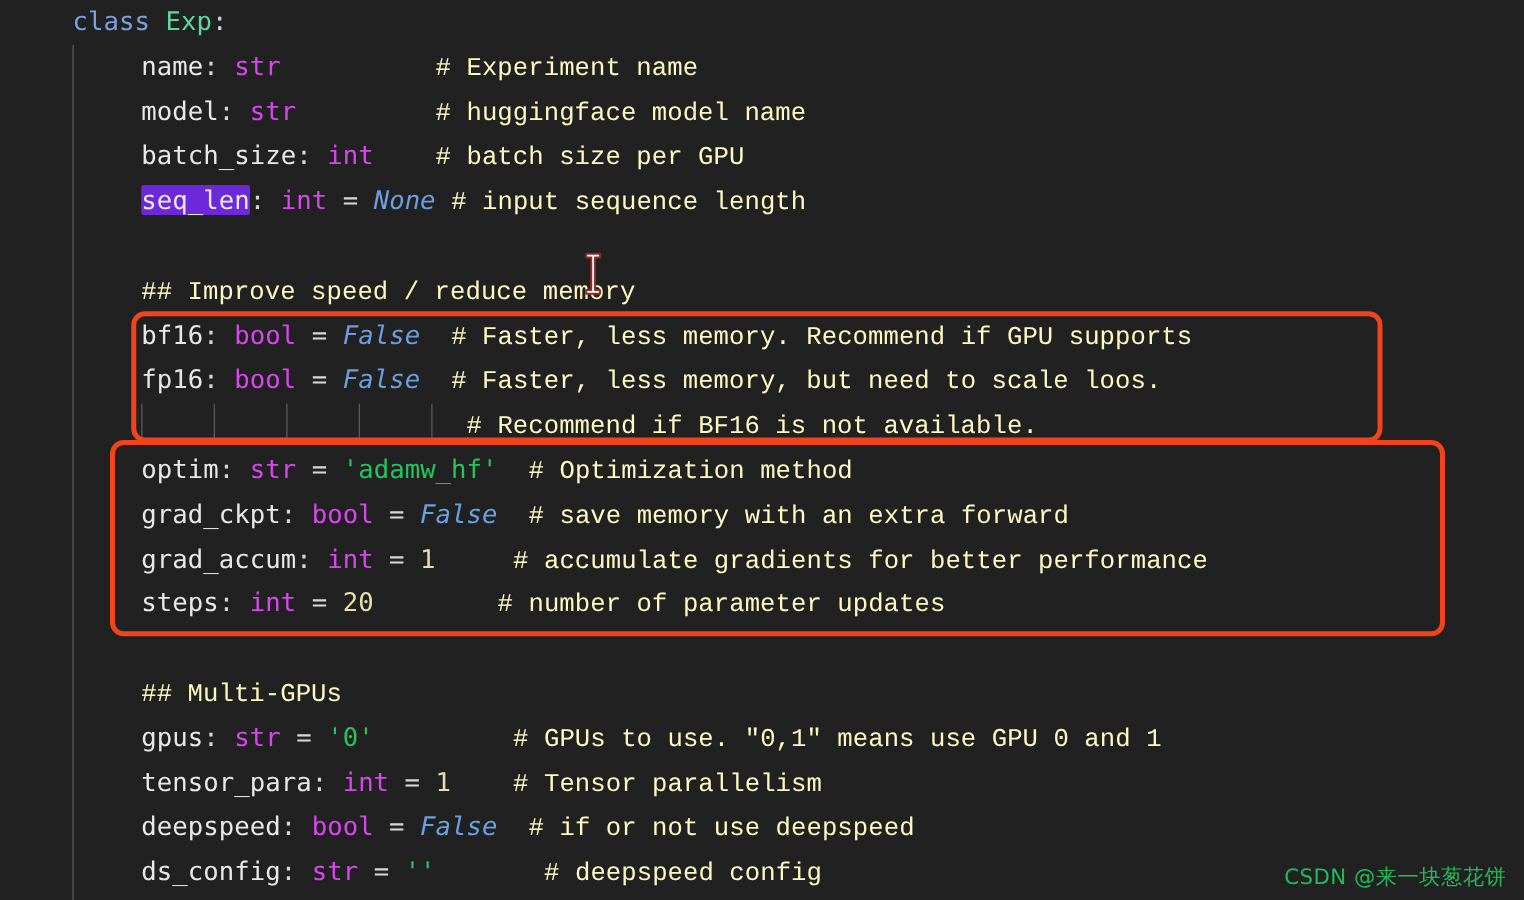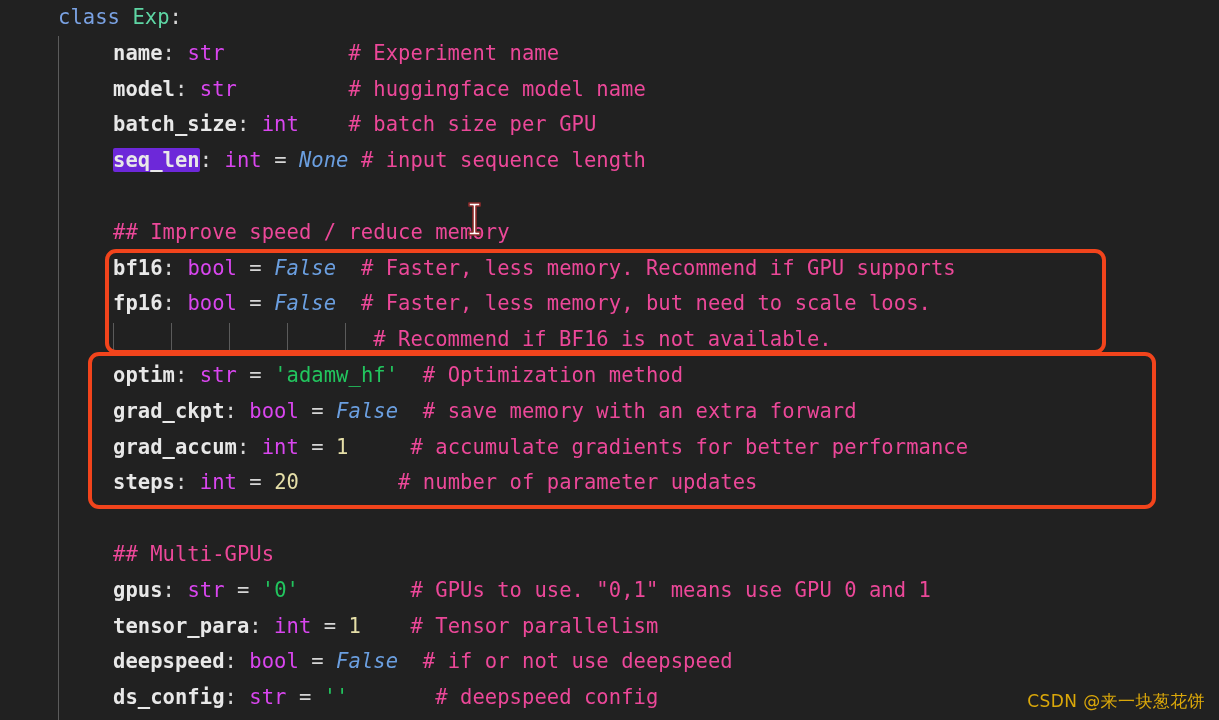--- a/index.html
+++ b/index.html
@@ -33,47 +33,47 @@
   
   .guide{
     position:absolute;
     width:1px;
     background:#6b6b6b;
     opacity:.78;
   }
   
   .kw      {color:#7aa2e3;}          
   .cls     {color:#5ed6a4;}          
-  .ident   {color:#e8e8e8;font-weight:bold;}          
+  .ident   {color:#e8e8e8;}          
   .type    {color:#d946ef;}          
   .punc    {color:#d6d6d6;}          
   .const   {color:#6b9fe0;font-style:italic;}          
   .num     {color:#e6dfa8;}          
   .str     {color:#22c55e;}          
-  .cmt     {color:#ec4899;}          
+  .cmt     {color:#fef9c3;font-family:Liberation Mono, monospace;}          
   .sel     {background:#6d28d9;border-radius:2px;}
   
   .redbox{
     position:absolute;
     border:4px solid #f2441c;
     border-radius:11px;
     pointer-events:none;
     box-sizing:border-box;
   }
   
   #cursor{
     position:absolute;
     width:17px;height:34px;
     pointer-events:none;
   }
   
   #watermark{
     position:absolute;
     right:14px;bottom:7px;
-    color:#eab308;
+    color:#22c55e;
     font-family:"DejaVu Sans","Liberation Sans",sans-serif;
     font-size:17px;
     letter-spacing:.4px;
     opacity:.93;
   }
 </style>
 </head>
 <body>
 
 <div id="editor">

